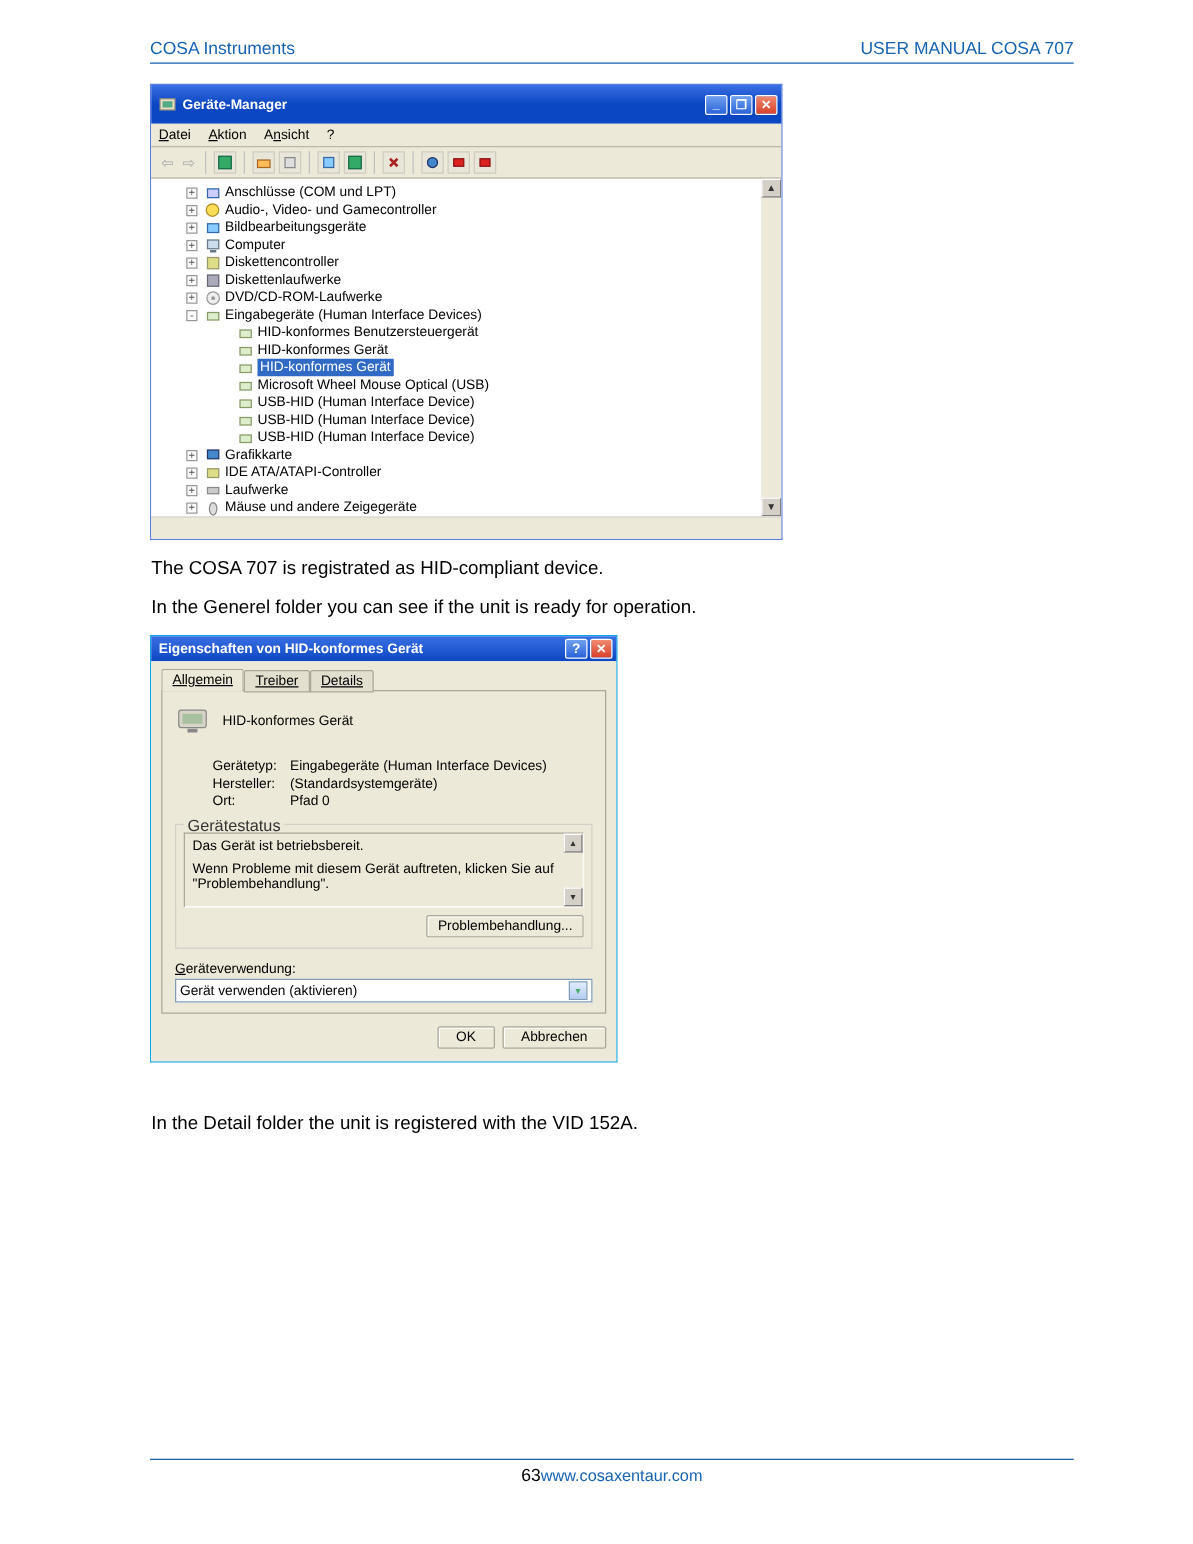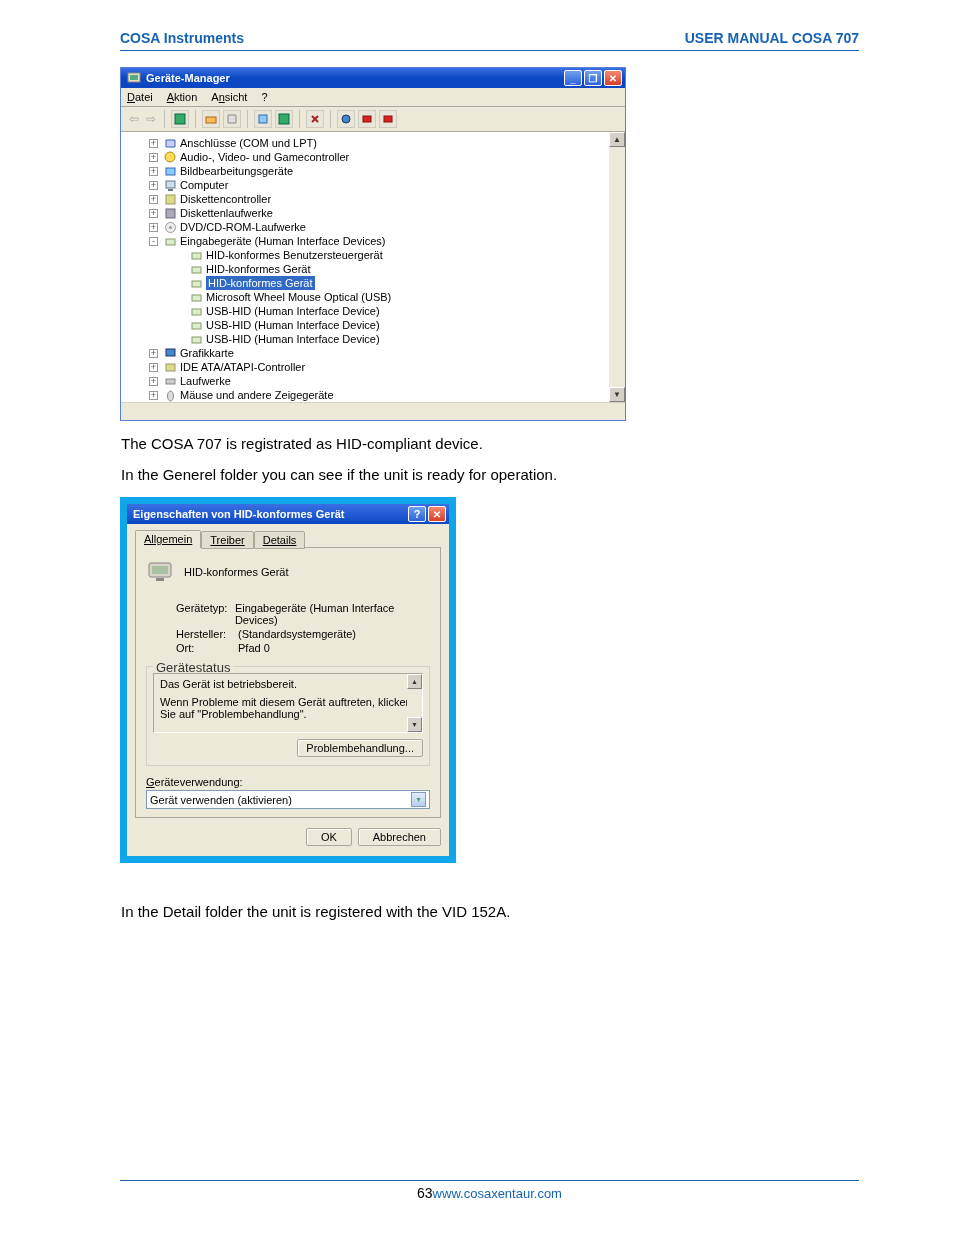--- a/index.html
+++ b/index.html
@@ -1,25 +1,25 @@
 <!DOCTYPE html>
 <html><head>
 <meta charset="utf-8">
 <style>
   * { box-sizing: border-box; }
   body { margin: 0; font-family: Arial, sans-serif; background: #fff; width: 954px; }
   .page { padding: 30px 95px 30px 120px; }
-  .header { display: flex; justify-content: space-between; color: #1763b2; font-size: 14px; font-weight: bold; border-bottom: 1px solid #1763b2; padding-bottom: 4px; margin-bottom: 16px; }
+  .header { display: flex; justify-content: space-between; color: #1763b2; font-size: 14px; font-weight: normal; border-bottom: 1px solid #1763b2; padding-bottom: 4px; margin-bottom: 16px; }
   .body-text { font-size: 15px; color: #000; margin: 14px 1px; }
   .footer { display: flex; justify-content: center; align-items: center; border-top: 1px solid #1763b2; padding-top: 4px; margin-top: 260px; color: #1763b2; font-size: 13px; }
   .footer .pn { color: #000; font-size: 14px; }
 
   
   .dm-window { width: 506px; border: 1px solid #5a7edc; font-family: Tahoma, sans-serif; font-size: 11px; }
-  .dm-titlebar { height: 20px; background: linear-gradient(to bottom, #3a6fe4, #0b47c2 50%, #0b47c2); color: #fff; display: flex; align-items: center; padding: 0 3px 0 6px; font-weight: bold; }
+  .dm-titlebar { height: 31px; background: linear-gradient(to bottom, #3a6fe4, #0b47c2 50%, #0b47c2); color: #fff; display: flex; align-items: center; padding: 0 3px 0 6px; font-weight: bold; }
   .dm-titlebar-icon { width: 14px; height: 14px; margin-right: 5px; display:inline-block; }
   .dm-title { flex: 1; }
   .dm-wbtns { display: flex; gap: 2px; }
   .wbtn { width: 18px; height: 16px; border: 1px solid #fff; border-radius: 2px; display: flex; align-items: center; justify-content: center; font-size: 10px; font-weight: bold; color: #fff; }
   .wbtn.min, .wbtn.max { background: linear-gradient(#6fa0f0,#2b63d8); }
   .wbtn.close { background: linear-gradient(#f08a6f,#d8402b); }
   .dm-menubar { background: #ece9d8; padding: 3px 6px; display: flex; gap: 14px; border-bottom: 1px solid #aca899; }
   .dm-menubar span { font-size: 11px; }
   .dm-toolbar { background: #ece9d8; padding: 3px 6px; display: flex; align-items: center; gap: 3px; border-bottom: 1px solid #aca899; }
   .tb-arrow { color: #aaa; font-size: 12px; padding: 0 2px; }
@@ -32,21 +32,21 @@
   .exp { width: 9px; height: 9px; border: 1px solid #999; display: inline-flex; align-items: center; justify-content: center; font-size: 9px; line-height: 7px; color: #555; background:#fff; margin-right: 3px; flex-shrink:0; }
   .exp.blank { border:none; background:transparent; }
   .ti-icon { width: 13px; height: 13px; display:inline-block; flex-shrink:0; }
   .sel { background: #316ac5; color: #fff; padding: 0 2px; }
   .dm-scroll { position:absolute; right:0; top:0; bottom:0; width:16px; background:#ece9d8; display:flex; flex-direction:column; }
   .sc-btn { height:15px; background:#d4d0c8; border:1px solid #fff; border-right-color:#808080; border-bottom-color:#808080; display:flex; align-items:center; justify-content:center; font-size:8px; color:#333; }
   .sc-track { flex:1; }
   .dm-status { height:18px; background:#ece9d8; border-top:1px solid #d4d0c8; }
 
   
-  .props-window { width: 336px; border: 7px solid #0ea5e9; font-family: Tahoma, sans-serif; font-size: 11px; margin-top: 6px; }
+  .props-window { width: 374px; border: 1px solid #0ea5e9; font-family: Tahoma, sans-serif; font-size: 11px; margin-top: 6px; }
   .props-titlebar { height: 20px; background: linear-gradient(to bottom,#3a6fe4,#0b47c2); color:#fff; display:flex; align-items:center; padding:0 3px 0 6px; font-weight:bold; }
   .props-title { flex:1; font-size:11px; }
   .help-btn { width:18px; height:16px; border:1px solid #fff; border-radius:2px; background:linear-gradient(#6fa0f0,#2b63d8); color:#fff; display:flex; align-items:center; justify-content:center; font-size:11px; font-weight:bold; margin-right:2px; }
   .props-body { background:#ece9d8; padding: 6px 8px 10px; }
   .tabs { display:flex; margin-bottom:-1px;text-decoration:underline; }
   .tab { background:#ece9d8; border:1px solid #aca899; border-bottom:none; padding:2px 8px; font-size:11px; position:relative; border-top-left-radius:2px; border-top-right-radius:2px; }
   .tab.inactive { background:#e2dfcf; border-bottom:1px solid #aca899; top:1px; }
   .tab-panel { border:1px solid #aca899; background:#ece9d8; padding:10px 10px 8px; }
   .device-header { display:flex; align-items:center; gap:10px; margin-bottom:16px; }
   .dev-icon { width:28px; height:28px; }

